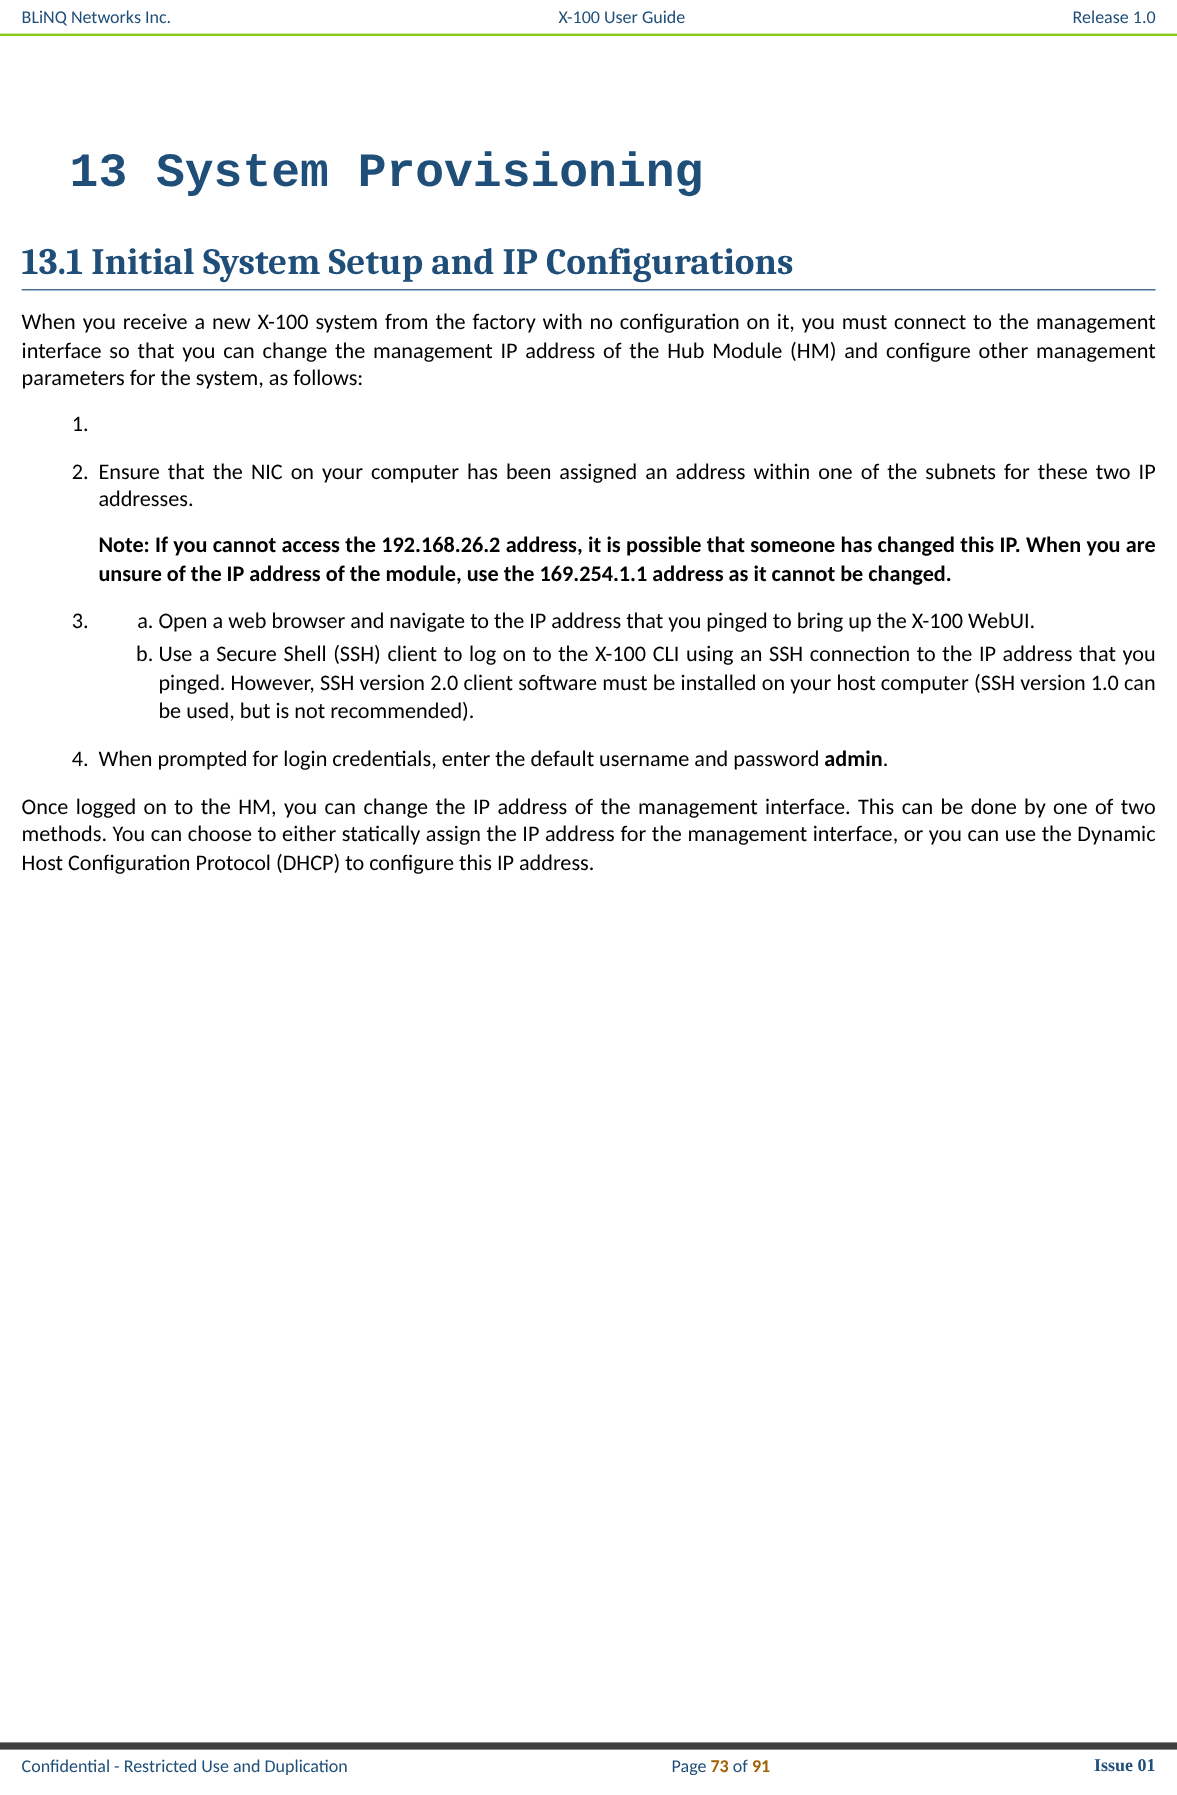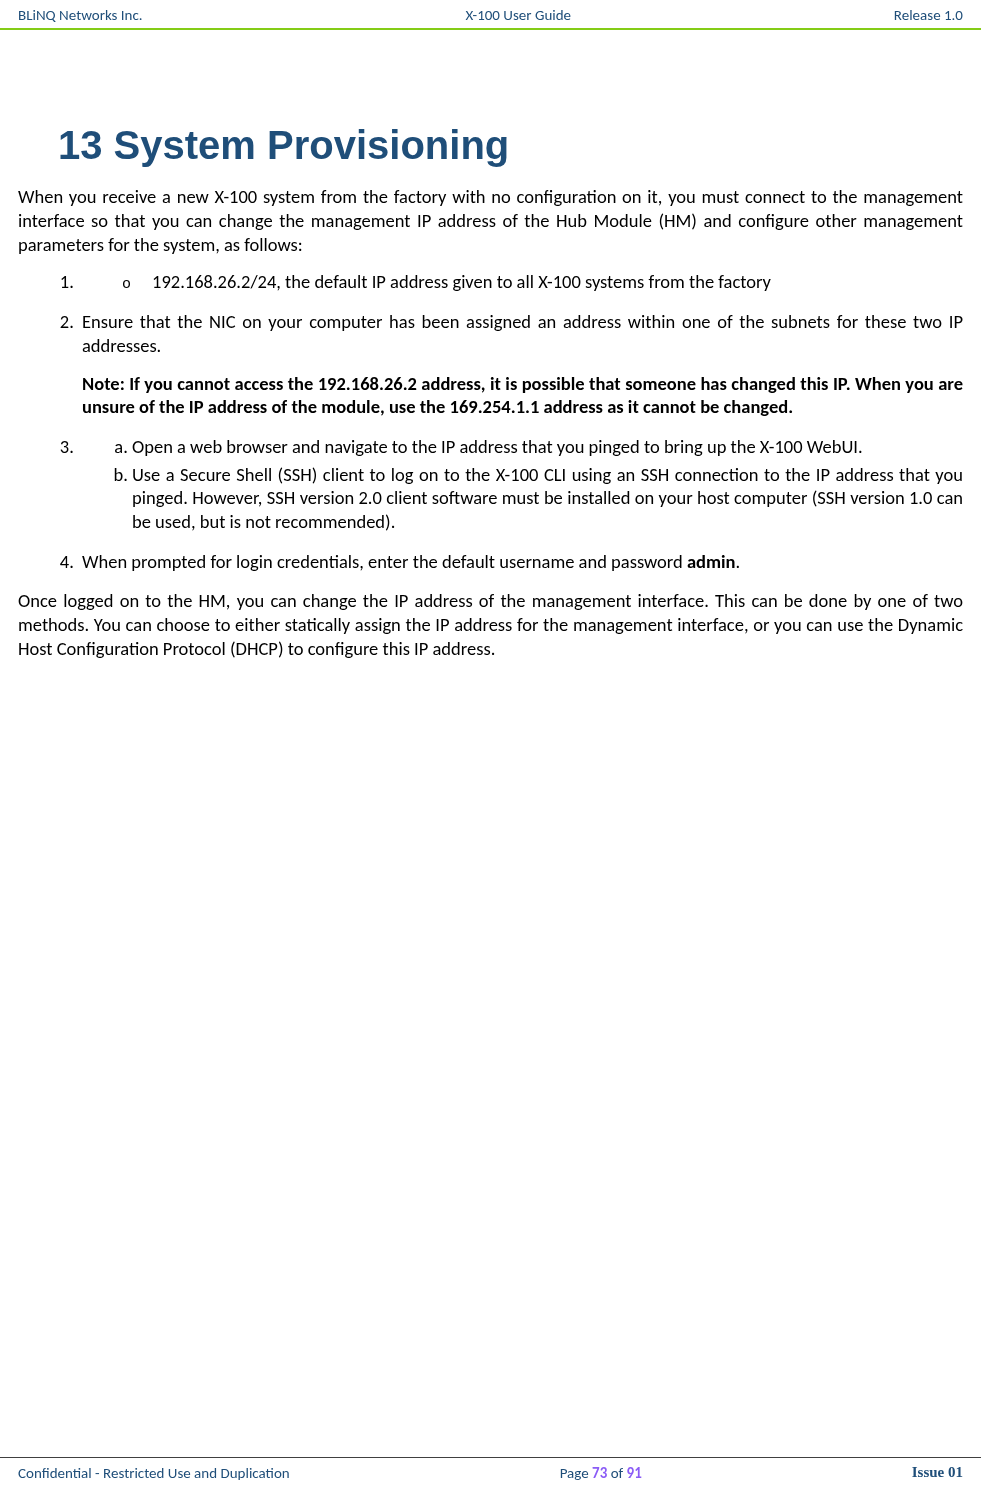--- a/index.html
+++ b/index.html
@@ -19,21 +19,21 @@
     padding: 6px 18px 4px 18px;
     font-size: 15px;
     color: #1F4E79;
   }
   .content {
     padding: 60px 18px 0 18px;
     font-size: 18.5px;
     line-height: 1.28;
   }
   h1.chapter-title {
-    font-family: Liberation Sans, sans-serif;
+    font-family: Liberation Mono, monospace;
     color: #1F4E79;
     font-size: 40px;
     font-weight: bold;
     margin: 30px 0 14px 40px;
   }
   h2.section-title {
     font-family: Cambria, Georgia, serif;
     color: #1F4E79;
     font-size: 31px;
     font-weight: bold;
@@ -49,52 +49,52 @@
   .sub-circles { list-style: none; margin: 14px 0 0 40px; padding: 0; }
   .sub-circles li { margin-bottom: 4px; text-align: justify; padding-left: 34px; text-indent: -34px; }
   .sub-circles li .marker { display: inline-block; width: 30px; text-indent: 0; font-family: 'Courier New', monospace; font-size: 15px; }
   ol.alpha { list-style-type: lower-alpha; margin: 4px 0 0 22px; padding-left: 28px; }
   ol.alpha li { margin-bottom: 4px; text-align: justify; }
   .note-para { margin: 14px 0 0 0; text-align: justify; font-weight: bold; }
   .page-footer {
     position: absolute;
     bottom: 14px;
     left: 0; right: 0;
-    border-top: 1px solid #404040;
+    border-top: 6px solid #404040;
     padding: 6px 18px 0 18px;
     display: flex;
     justify-content: space-between;
     font-size: 15px;
     color: #1F4E79;
   }
-  .footer-center b { color: #8b5cf6; }
+  .footer-center b { color: #a16207; }
   .footer-right { font-weight: bold; font-family: Liberation Serif, serif; }
 </style>
 </head>
 <body>
 
 <div class="page-header">
   <span>BLiNQ Networks Inc.</span>
   <span>X-100 User Guide</span>
   <span>Release 1.0</span>
 </div>
 
 <div class="content">
 
   <h1 class="chapter-title">13 System Provisioning</h1>
 
 
 
+  <h2 class="section-title">13.1 Initial System Setup and IP Configurations</h2>
 
   <p class="body-text">When you receive a new X-100 system from the factory with no configuration on it, you must connect to the management interface so that you can change the management IP address of the Hub Module (HM) and configure other management parameters for the system, as follows:</p>
 
   <ol class="numbered">
     <li>
       <ul class="sub-circles">
-        <li><span class="marker">o</span><span>192.168.26.2/24, the default IP address given to all X-100 systems from the factory</span></li>
       </ul>
     </li>
     <li>
       <span>Ensure that the NIC on your computer has been assigned an address within one of the subnets for these two IP addresses.</span>
       <p class="note-para">
         <b>Note:</b><span> If you cannot access the 192.168.26.2 address, it is possible that someone has changed this IP. When you are unsure of the IP address of the module, use the 169.254.1.1 address as it cannot be changed.</span>
       </p>
     </li>
     <li>
       <ol class="alpha">

